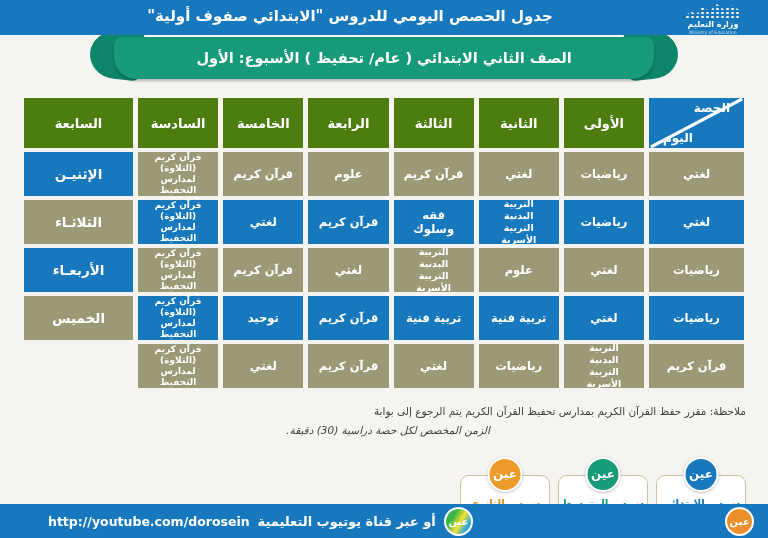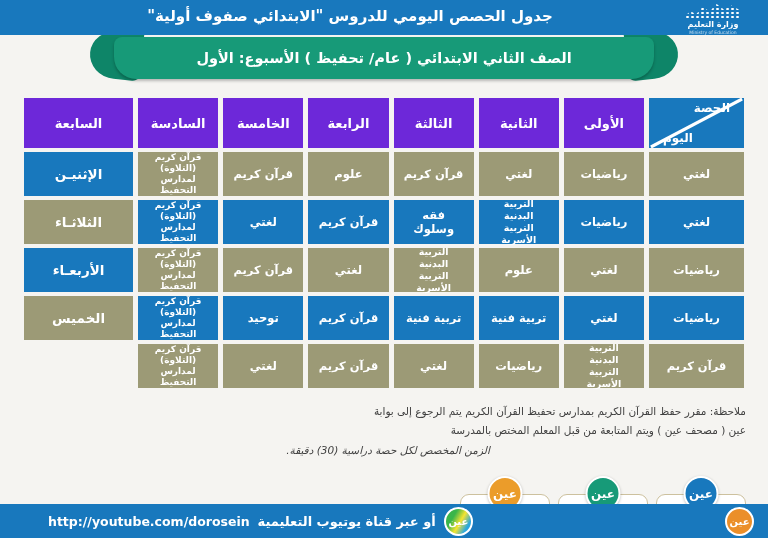--- a/index.html
+++ b/index.html
@@ -27,21 +27,21 @@
   .wing { position:absolute; top:-4px; width:52px; height:48px; background:#0e8568; z-index:1; }
   .wing.l { left:90px;  border-radius:70% 0 20% 70%; transform:rotate(6deg); }
   .wing.r { right:90px; border-radius:0 70% 70% 20%; transform:rotate(-6deg); }
 
   
   .grid { position:absolute; top:98px; right:24px; width:720px; direction:rtl;
           display:grid; grid-template-columns:95px repeat(6,1fr) 109px;
           grid-template-rows:50px repeat(5,44px); column-gap:5px; row-gap:4px; }
   .hcell, .cell, .day, .corner { color:#fff; display:flex; align-items:center; justify-content:center;
           text-align:center; direction:rtl; }
-  .hcell { background:#6d28d9; font-size:13px; font-weight:bold; }
+  .hcell { background:#4d7c0f; font-size:13px; font-weight:bold; }
   .cell  { font-size:11.5px; font-weight:bold; line-height:1.25; padding:1px 9px; }
   .day   { font-size:13.5px; font-weight:bold; }
   .r-olive { background:#9c9a76; }
   .r-blue  { background:#1878bd; }
   .cell.sm { font-size:9.5px; }
   .cell.xs { font-size:9px; }
   .corner { position:relative; background:#1878bd; }
   .corner svg { position:absolute; inset:0; width:100%; height:100%; }
   .corner .ct { position:absolute; top:3px; right:14px; font-size:12px; font-weight:bold; }
   .corner .cb { position:absolute; bottom:3px; left:14px; font-size:12px; font-weight:bold; }
@@ -159,21 +159,20 @@
     <div class="cell r-olive">رياضيات</div>
     <div class="cell r-olive">لغتي</div>
     <div class="cell r-olive">قرآن كريم</div>
     <div class="cell r-olive">لغتي</div>
     <div class="cell r-olive xs">قرآن كريم (التلاوة) لمدارس التحفيظ</div>
   </div>
 
   <div class="bottom">
     <div class="note">
       <div class="nl">ملاحظة: مقرر حفظ القرآن الكريم بمدارس تحفيظ القرآن الكريم يتم الرجوع إلى بوابة</div>
-      <div class="nl">عين ( مصحف عين ) ويتم المتابعة من قبل المعلم المختص بالمدرسة</div>
       <div class="nl nl3">الزمن المخصص لكل حصة دراسية (30) دقيقة.</div>
     </div>
     <div class="badges">
       <div class="badge">
         <span class="circle c-blue">عين</span>
         <span class="blabel t-blue">دروس الابتدائي</span>
       </div>
       <div class="badge">
         <span class="circle c-teal">عين</span>
         <span class="blabel t-teal">دروس المتوسط</span>

